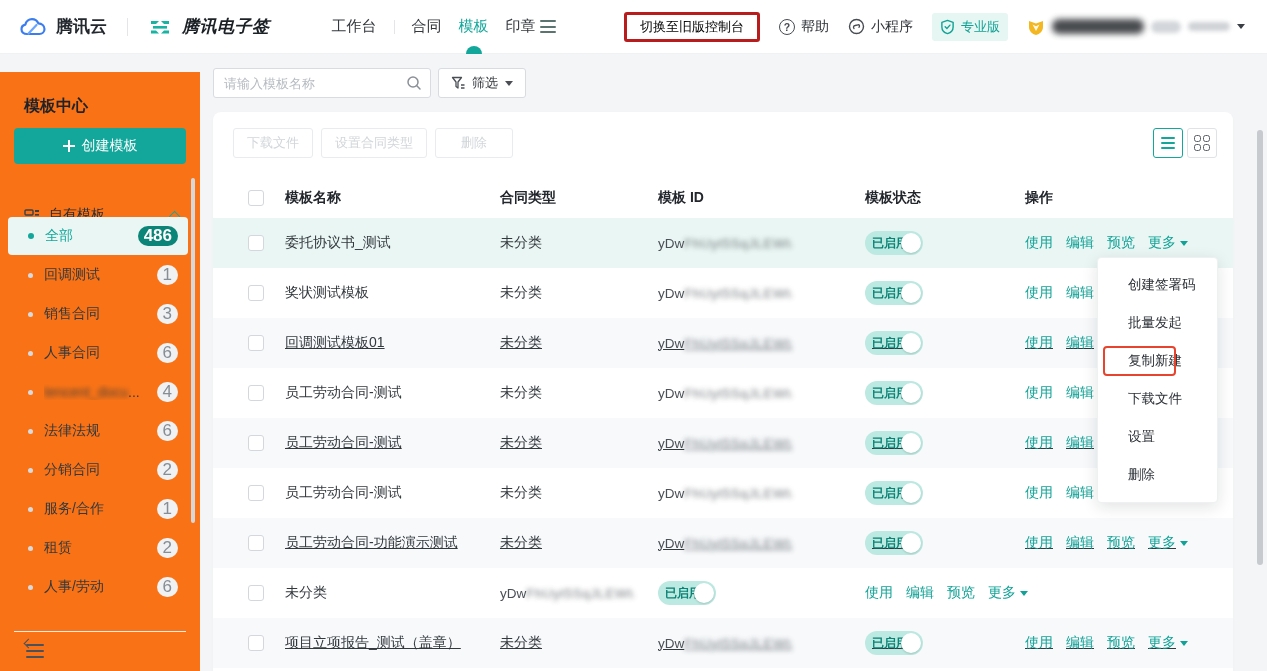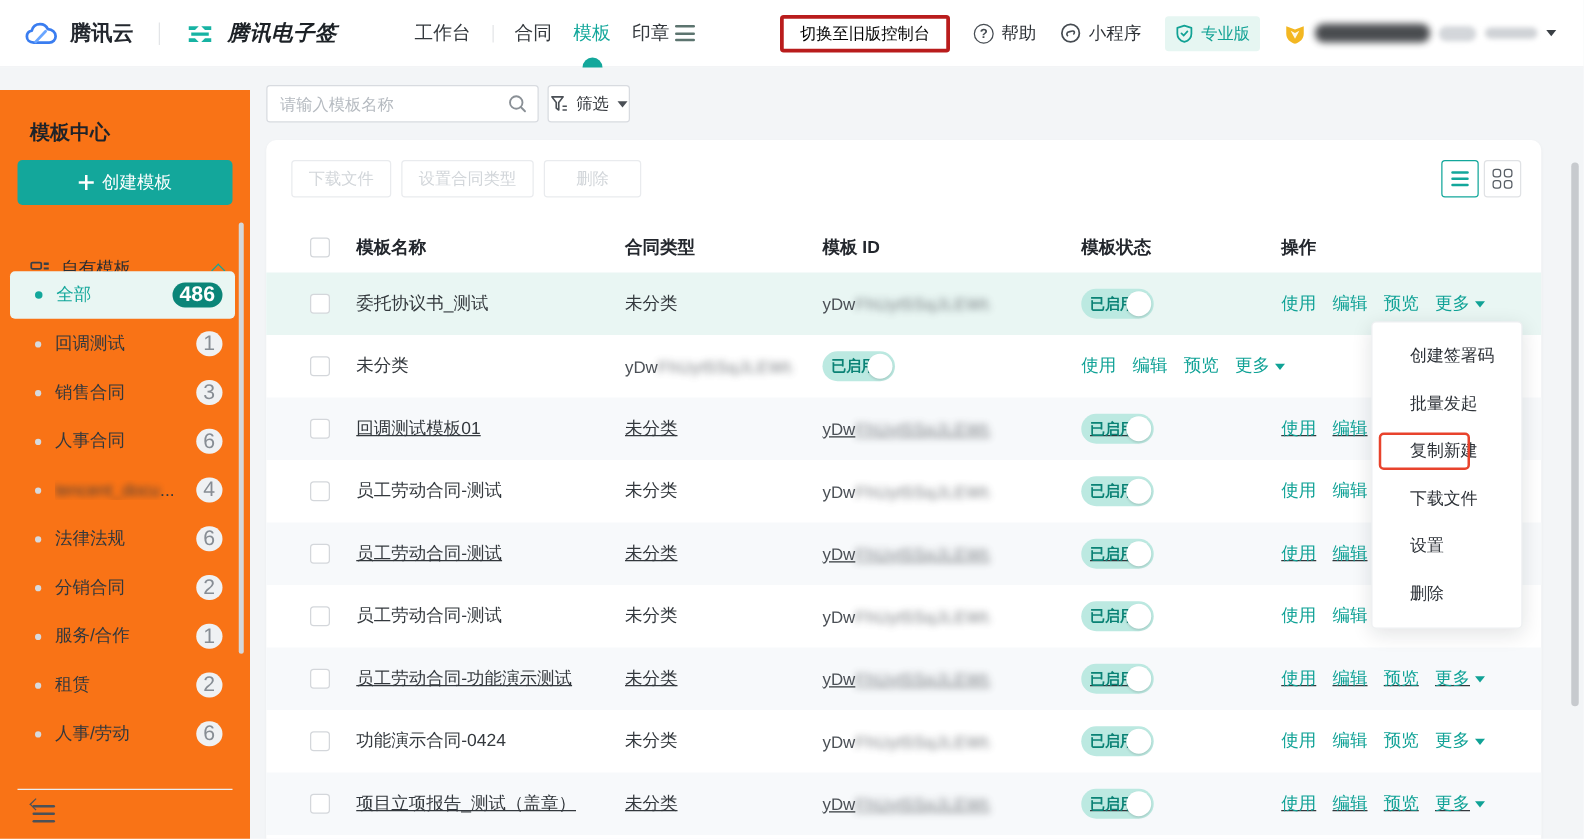--- a/index.html
+++ b/index.html
@@ -76,21 +76,21 @@
   .corner-peek { position:absolute; left:-9px; bottom:-9px; width:22px; height:22px; border-radius:50%; background:#0d6b5e; }
 
   
   .content { position:absolute; top:54px; left:200px; width:1067px; height:617px; }
   .search-row { position:absolute; top:14px; left:13px; display:flex; gap:7px; }
   .search-box { position:relative; width:218px; height:30px; }
   .search-box input { width:100%; height:100%; border:1px solid #d8dbe0; border-radius:3px; padding:0 32px 0 10px;
                       font-size:13px; color:#333; font-family:inherit; background:#fff; outline:none; }
   .search-box input::placeholder { color:#b6bbc1; }
   .search-ic { position:absolute; right:9px; top:7px; }
-  .btn-filter { height:30px; background:#fff; border:1px solid #d8dbe0; border-radius:3px; padding:0 1px;
+  .btn-filter { height:30px; background:#fff; border:1px solid #d8dbe0; border-radius:3px; padding:0 12px;
                 display:flex; align-items:center; gap:7px; font-size:13px; color:#2f3338; cursor:pointer; font-family:Liberation Serif, serif;}
   .caret-sm { width:0; height:0; border-left:4px solid transparent; border-right:4px solid transparent;
               border-top:5px solid #4a4f55; }
 
   .card { position:absolute; top:58px; left:13px; width:1020px; height:572px; background:#fff;
           border-radius:8px; box-shadow:0 1px 3px rgba(20,30,40,.03); }
   .card-toolbar { position:absolute; top:16px; left:20px; display:flex; gap:8px; }
   .btn-ghost { height:30px; border:1px solid #e9ebee; background:#fff; border-radius:3px; font-size:13px;
                color:#d2d6da; padding:0 13px; font-family:inherit; cursor:not-allowed; }
   .btn-ghost.wide { padding:0 25px; }
@@ -366,20 +366,21 @@
               <span class="op-link">使用</span>
               <span class="op-link">编辑</span>
               <span class="op-link">预览</span>
               <span class="op-link">更多<span class="caret-teal"></span></span>
             </div>
           </div>
           <div class="t-row t-grid">
             <div>
               <div class="cbox"></div>
             </div>
+            <div>奖状测试模板</div>
             <div>未分类</div>
             <div class="cell-id">
               <span>yDw</span>
               <span class="id-blur">FhUyt5SqJLEWtaTz</span>
             </div>
             <div>
               <div class="pill">
                 <span class="pill-txt">已启用</span>
                 <span class="pill-knob"></span>
               </div>
@@ -503,21 +504,20 @@
               <span class="op-link">使用</span>
               <span class="op-link">编辑</span>
               <span class="op-link">预览</span>
               <span class="op-link">更多<span class="caret-teal"></span></span>
             </div>
           </div>
           <div class="t-row t-grid">
             <div>
               <div class="cbox"></div>
             </div>
-            <div>功能演示合同-0424</div>
             <div>未分类</div>
             <div class="cell-id">
               <span>yDw</span>
               <span class="id-blur">FhUyt5SqJLEWtaTz</span>
             </div>
             <div>
               <div class="pill">
                 <span class="pill-txt">已启用</span>
                 <span class="pill-knob"></span>
               </div>

